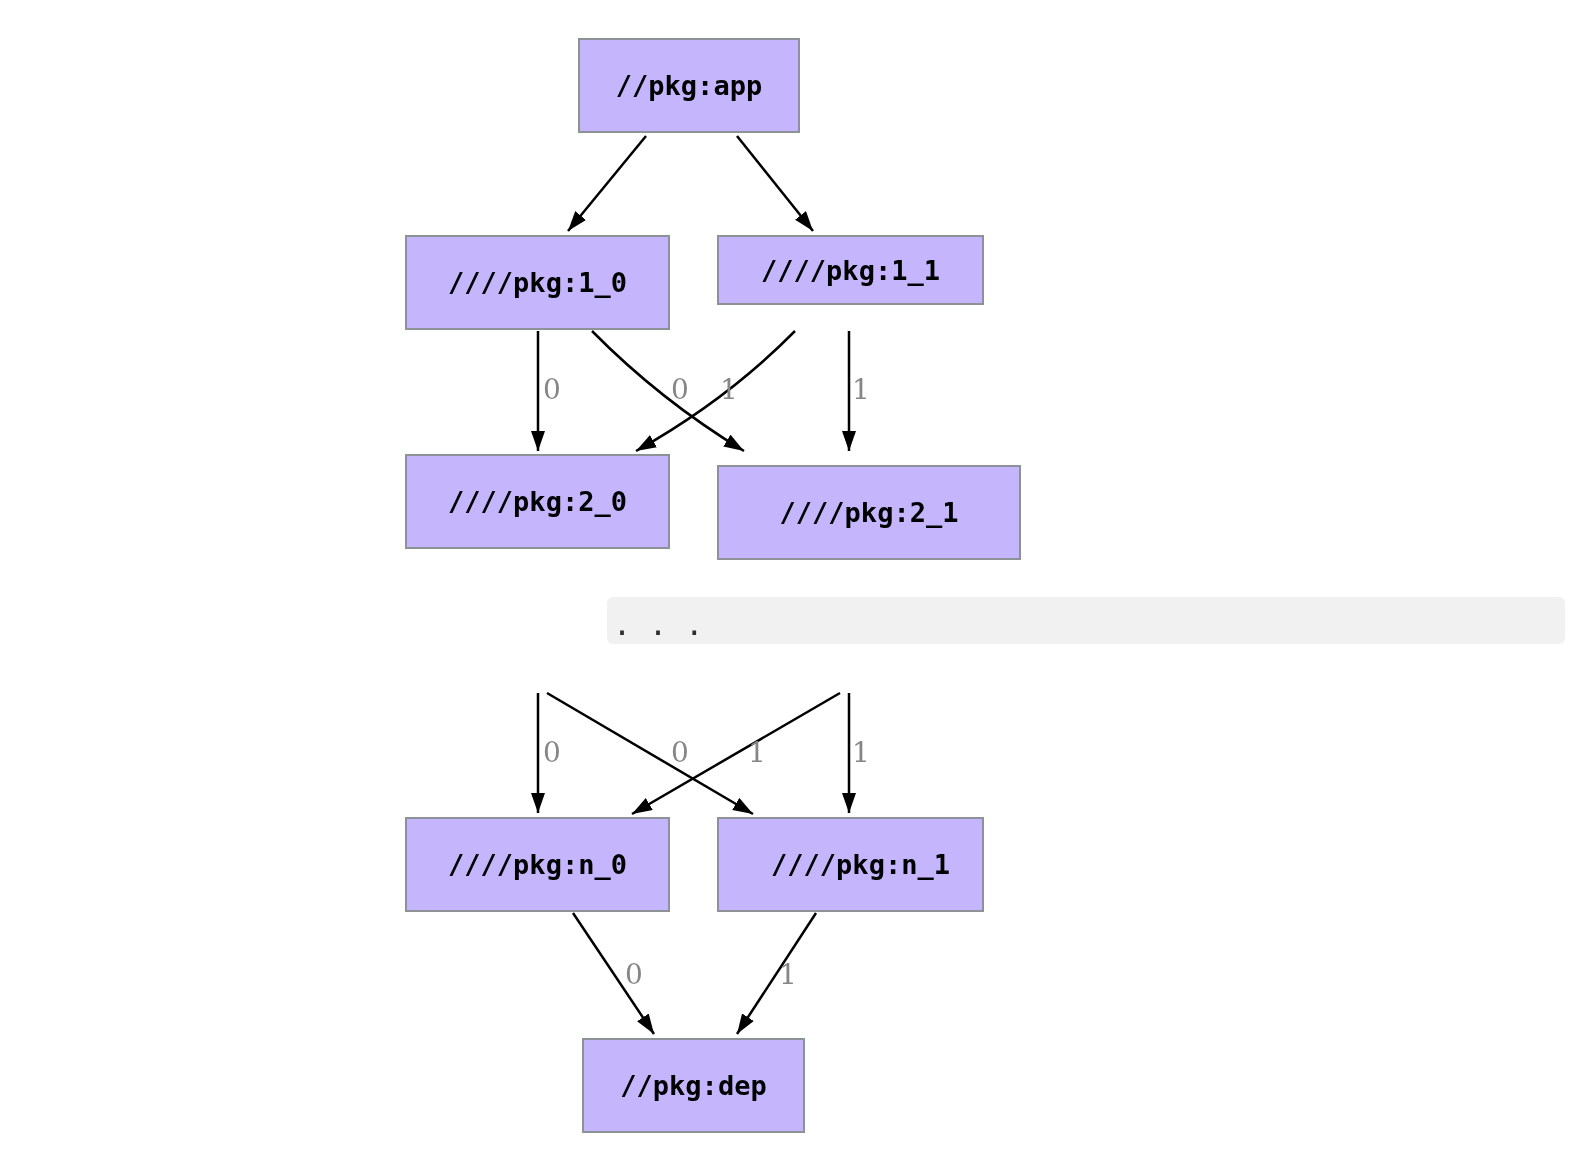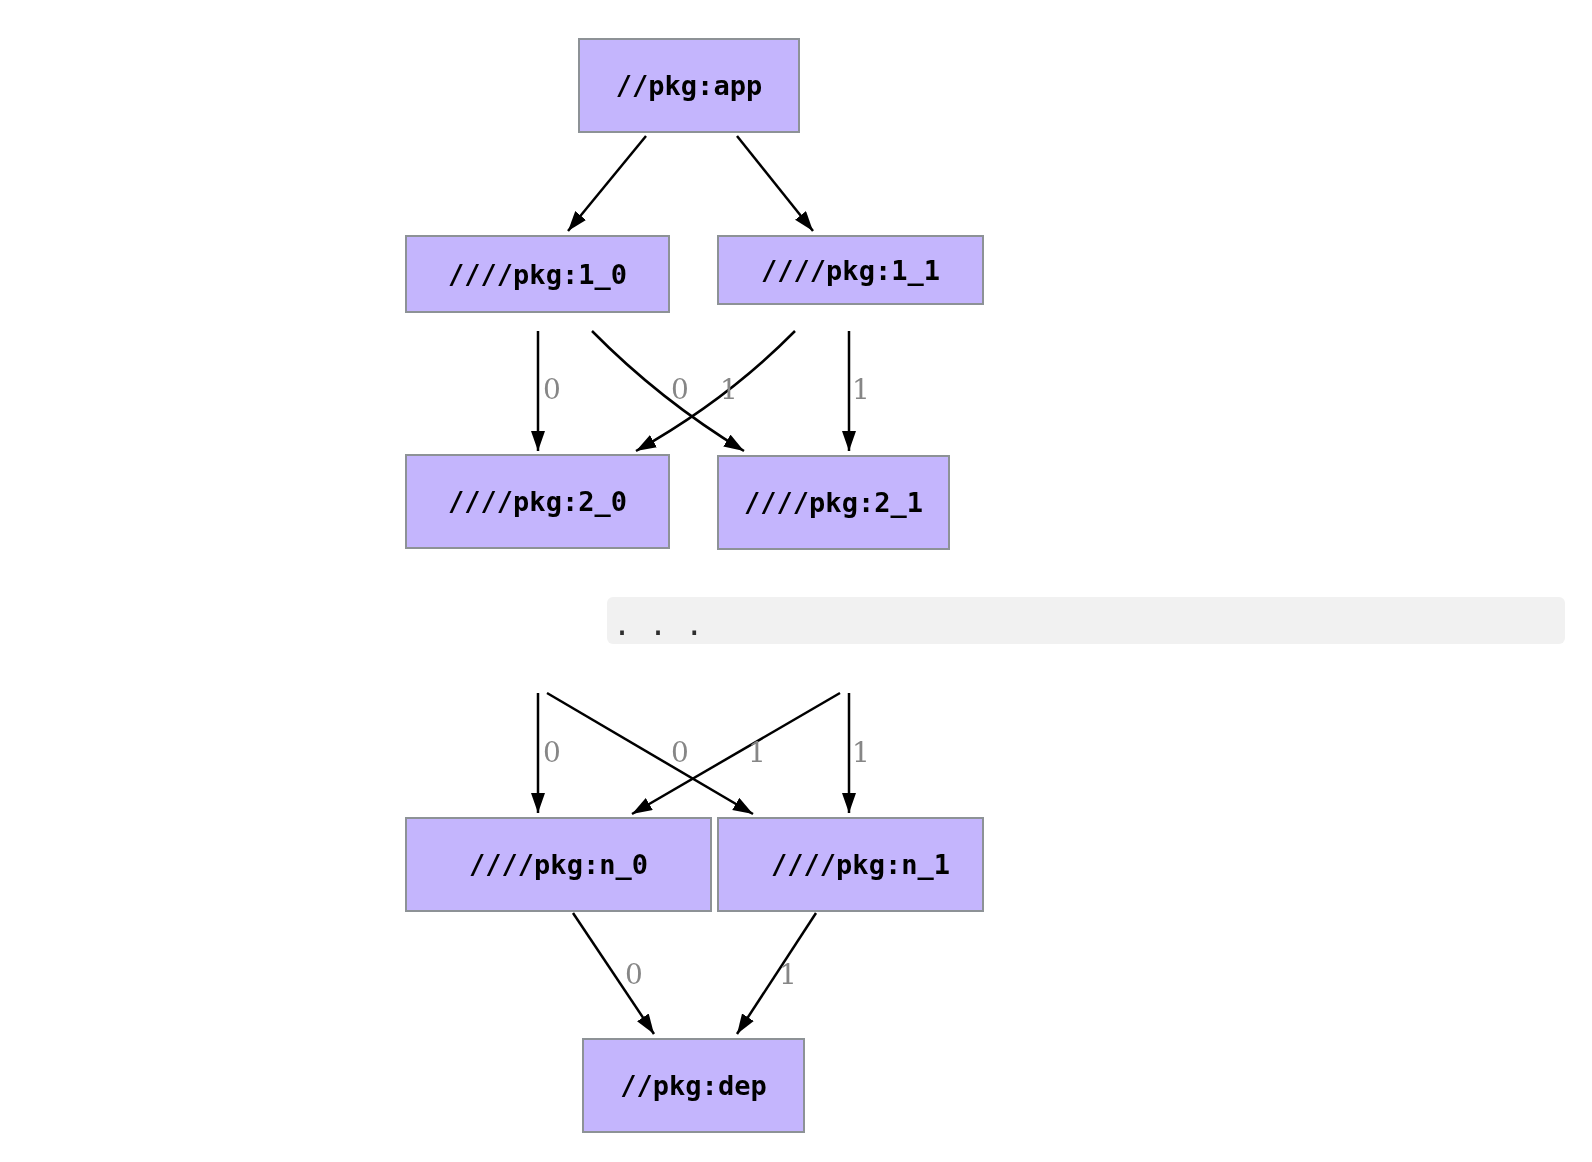--- a/index.html
+++ b/index.html
@@ -41,25 +41,25 @@
     display: flex;
     align-items: center;
     justify-content: center;
     font-family: "DejaVu Sans Mono", monospace;
     font-weight: bold;
     font-size: 27px;
     color: #000000;
     white-space: nowrap;
   }
   .node-app  { left: 578px; top: 38px;   width: 222px; height: 95px; }
-  .node-1-0  { left: 405px; top: 235px;  width: 265px; height: 78px; }
+  .node-1-0  { left: 405px; top: 235px;  width: 265px; height: 95px; }
   .node-1-1  { left: 717px; top: 235px;  width: 267px; height: 70px; }
   .node-2-0  { left: 405px; top: 454px;  width: 265px; height: 95px; }
-  .node-2-1  { left: 717px; top: 455px;  width: 233px; height: 95px; }
-  .node-n-0  { left: 405px; top: 817px;  width: 307px; height: 95px; }
+  .node-2-1  { left: 717px; top: 465px;  width: 304px; height: 95px; }
+  .node-n-0  { left: 405px; top: 817px;  width: 265px; height: 95px; }
   .node-n-1  { left: 717px; top: 817px;  width: 267px; height: 95px; padding-left: 20px; }
   .node-dep  { left: 582px; top: 1038px; width: 223px; height: 95px; }
   .ellipsis-bar {
     position: absolute;
     left: 607px;
     top: 597px;
     width: 958px;
     height: 47px;
     background: #f1f1f1;
     border-radius: 6px;

